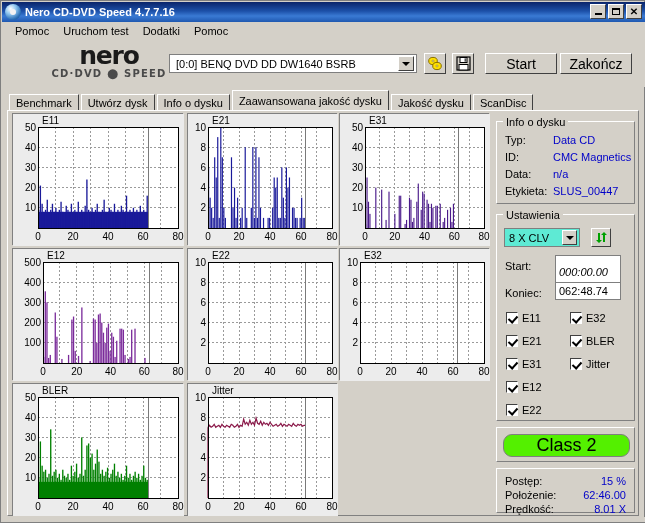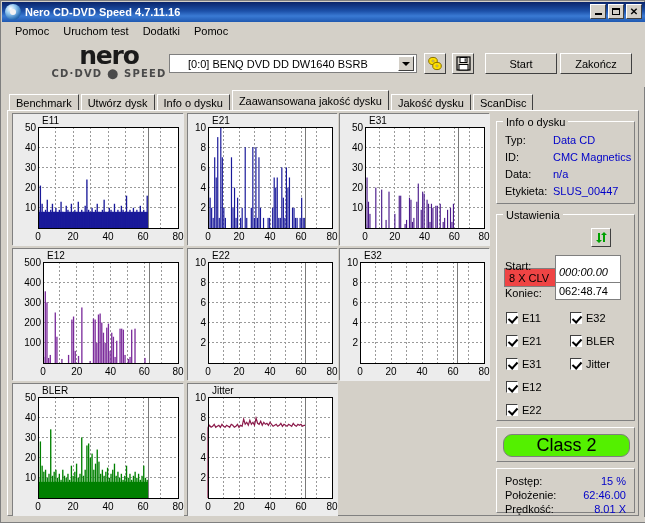--- a/index.html
+++ b/index.html
@@ -50,38 +50,38 @@
     letter-spacing:-1.2px;line-height:24px;text-align:center;
   }
   .logo .lsub{
     font-family:"DejaVu Sans", sans-serif;font-weight:bold;font-size:10px;color:#4a4a4a;
     letter-spacing:1.2px;line-height:12px;text-align:center;
   }
   .drivesel{
     position:absolute;left:168px;top:53px;width:248px;height:19px;background:#fff;
     border:1px solid #7f7f7f;box-sizing:border-box;display:flex;align-items:center;
   }
-  .drivesel .dtxt{padding-left:18px;font-size:11px;color:#000;white-space:nowrap;}
+  .drivesel .dtxt{padding-left:6px;font-size:11px;color:#000;white-space:nowrap;}
   .drivesel .darrow{
     position:absolute;right:2px;top:1px;width:16px;height:15px;background:#d4d0c8;
     border-top:1px solid #fff;border-left:1px solid #fff;border-right:1px solid #404040;border-bottom:1px solid #404040;
     display:flex;align-items:center;justify-content:center;box-sizing:border-box;
   }
   .tri-d{width:0;height:0;border-left:4px solid transparent;border-right:4px solid transparent;border-top:4px solid #000;}
   .iconbtn{
     position:absolute;top:52px;width:22px;height:21px;background:#d4d0c8;
     border-top:1px solid #fff;border-left:1px solid #fff;border-right:1px solid #404040;border-bottom:1px solid #404040;
     display:flex;align-items:center;justify-content:center;box-sizing:border-box;
   }
   #btn-speed{left:423px;}
   #btn-save{left:451px;}
   .tbtn{
     position:absolute;top:52px;height:21px;background:#d4d0c8;
     border-top:1px solid #fff;border-left:1px solid #fff;border-right:1px solid #404040;border-bottom:1px solid #404040;
-    display:flex;align-items:center;justify-content:center;font-size:11px;color:#000;box-sizing:border-box;
+    display:flex;align-items:center;justify-content:center;font-size:14px;color:#000;box-sizing:border-box;
   }
   #btn-start{left:484px;width:72px;}
   #btn-quit{left:559px;width:72px;}
 
   
   .tabs{position:absolute;left:8px;top:91px;height:19px;display:flex;align-items:flex-end;}
   .tab{
     height:17px;background:#d4d0c8;margin-right:2px;padding:8px 6px;
     border-top:1px solid #fff;border-left:1px solid #fff;border-right:1px solid #404040;
     display:flex;align-items:center;font-size:11px;color:#000;box-sizing:border-box;white-space:nowrap;
@@ -110,21 +110,21 @@
     position:absolute;border:1px solid #fff;border-top-color:#808080;border-left-color:#808080;
     box-sizing:border-box;
   }
   .grp>.gin{position:absolute;left:-1px;top:-1px;right:-1px;bottom:-1px;border:1px solid #808080;border-top-color:#fff;border-left-color:#fff;pointer-events:none;}
   .grp .gtitle{position:absolute;left:6px;top:-6px;background:#d4d0c8;padding:0 3px;font-size:11px;color:#000;z-index:2;}
 
   .kv{position:absolute;font-size:11px;color:#000;white-space:nowrap;}
   .kvv{position:absolute;font-size:11px;color:#0000c8;white-space:nowrap;}
 
   .combo{
-    position:absolute;background:#ef4444;border:1px solid #7f7f7f;box-sizing:border-box;display:flex;align-items:center;margin-top:40px;
+    position:absolute;background:#5eead4;border:1px solid #7f7f7f;box-sizing:border-box;display:flex;align-items:center;
   }
   .combo .ctxt{padding-left:4px;font-size:11px;color:#000;}
   .combo .carrow{position:absolute;right:2px;top:1px;width:15px;height:15px;background:#d4d0c8;
     border-top:1px solid #fff;border-left:1px solid #fff;border-right:1px solid #404040;border-bottom:1px solid #404040;
     display:flex;align-items:center;justify-content:center;box-sizing:border-box;}
 
   .txtfield{
     position:absolute;background:#fff;border:1px solid #7f7f7f;box-sizing:border-box;
     display:flex;align-items:center;font-size:11px;color:#000;padding-left:3px;
   }
@@ -149,21 +149,21 @@
 
   .statusbar{position:absolute;left:1px;top:516px;width:643px;height:5px;background:#d4d0c8;}
 </style>
 </head>
 <body>
 
 <div id="app">
 
   <div class="titlebar">
     <div class="tbicon"></div>
-    <div class="ttl">Nero CD-DVD Speed 4.7.11.16</div>
+    <div class="ttl">Nero CD-DVD Speed 4.7.7.16</div>
     <div class="winbtns">
       <div class="winbtn">
           <span class="g-min"></span>
         </div>
       <div class="winbtn">
           <span class="g-max"></span>
         </div>
       <div class="winbtn">
           <span class="g-close">✕</span>
         </div>

